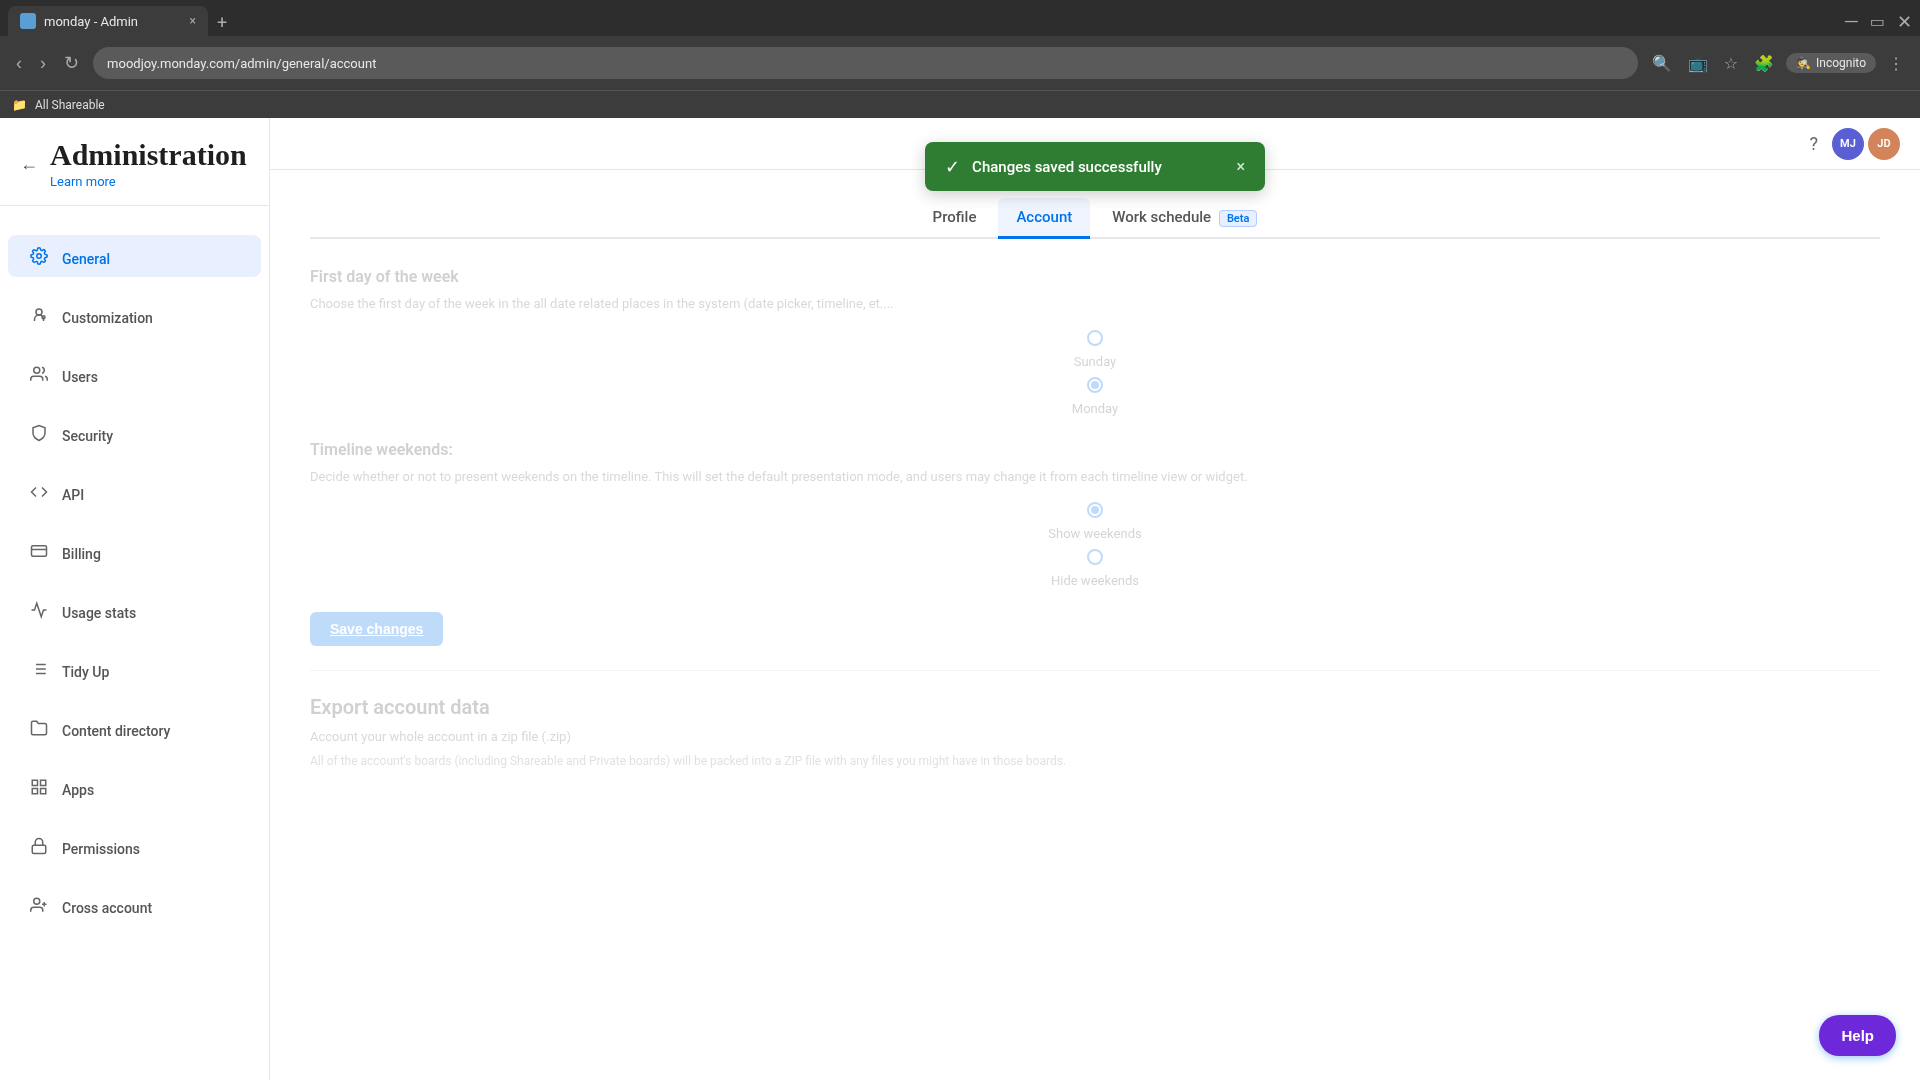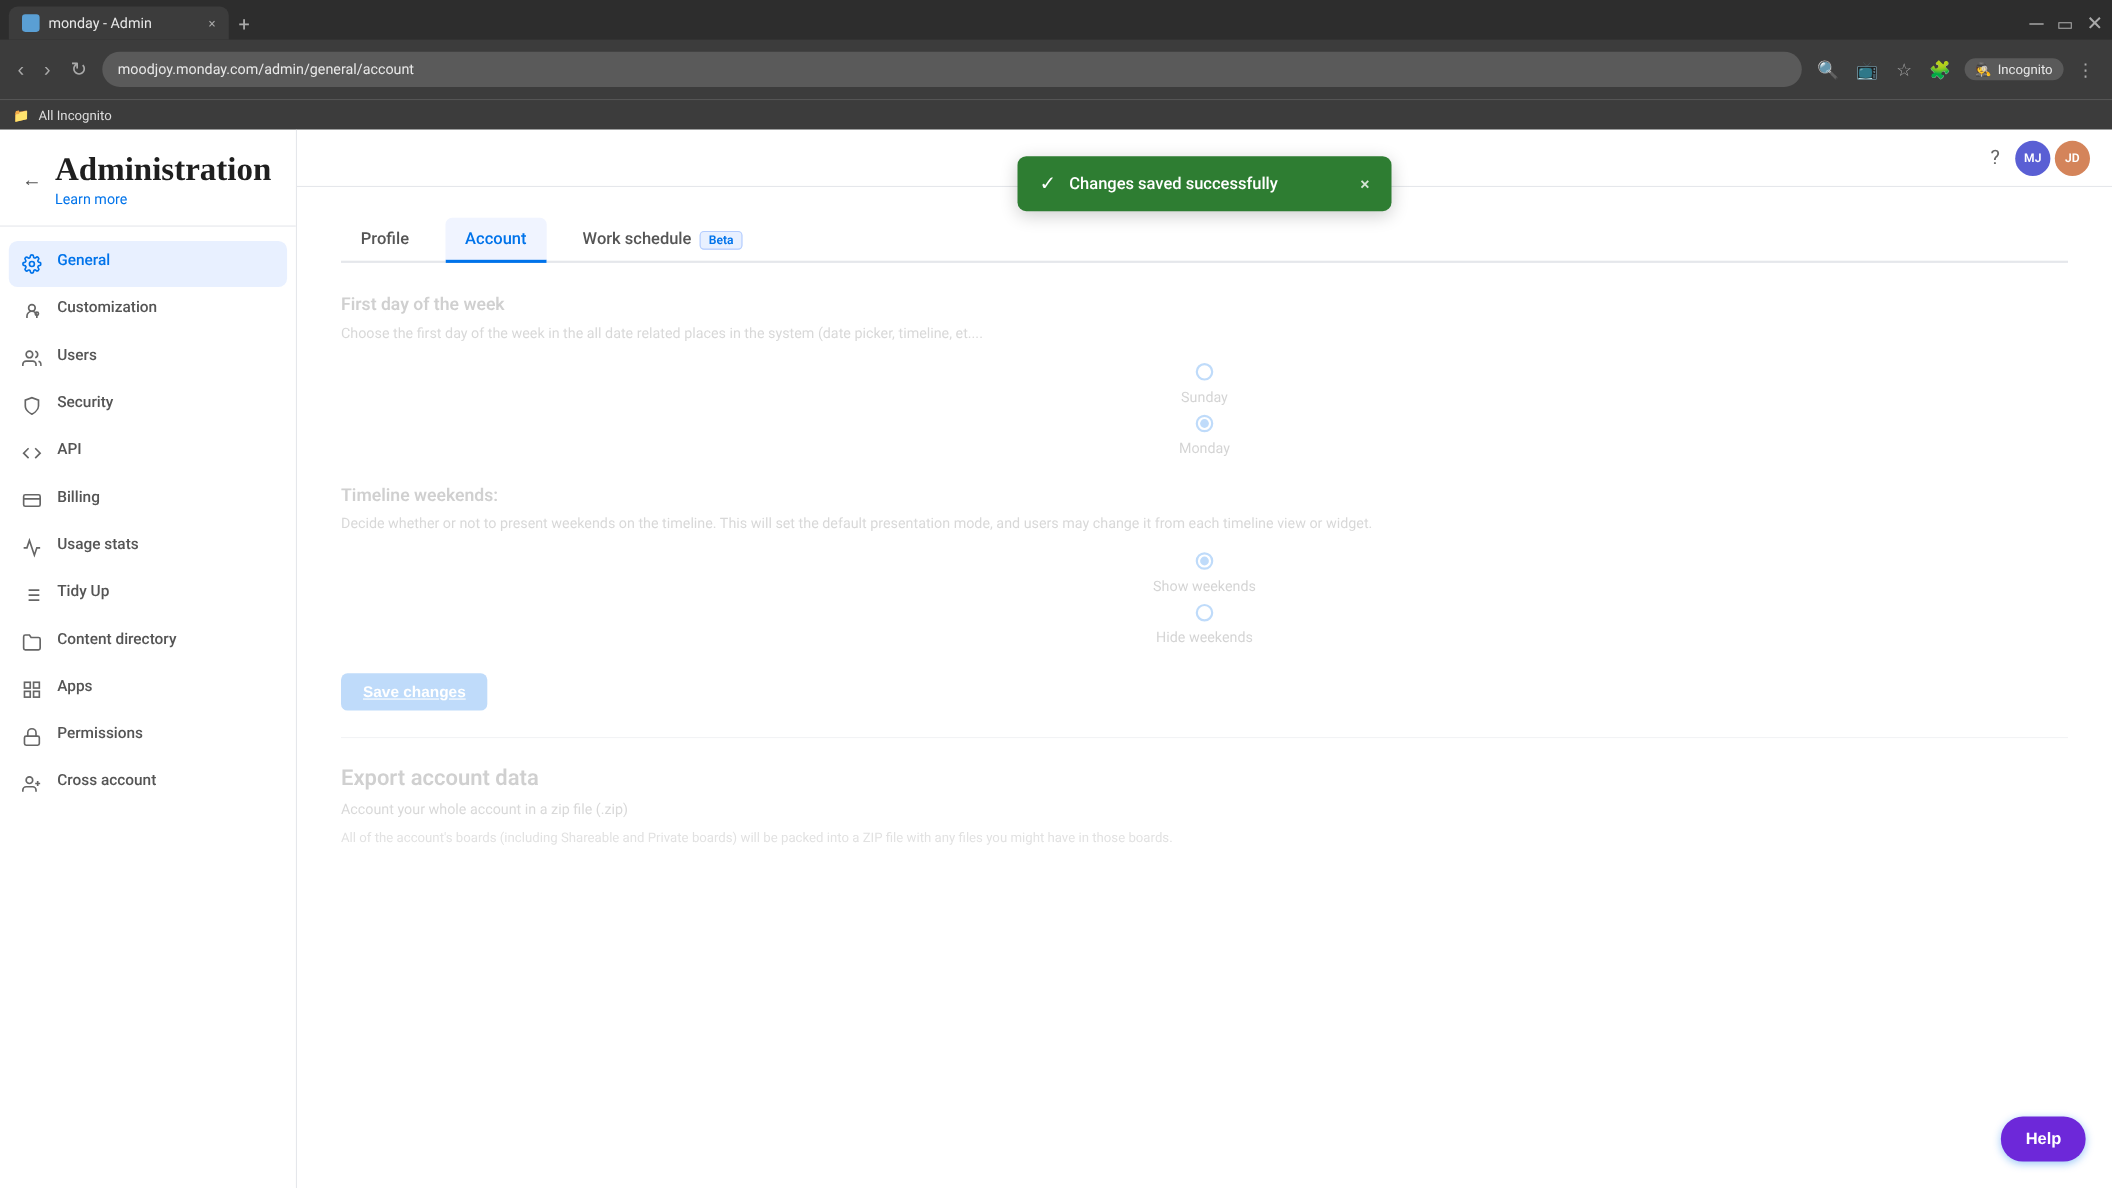--- a/index.html
+++ b/index.html
@@ -25,21 +25,21 @@
 
     
     .left-panel { width: 270px; background: #fff; border-right: 1px solid #e5e7eb; display: flex; flex-direction: column; overflow: hidden; }
     .left-header { padding: 20px 20px 16px; border-bottom: 1px solid #e5e7eb; display: flex; align-items: center; gap: 12px; }
     .back-btn { color: #555; font-size: 18px; cursor: pointer; }
     .left-title-area { }
     .left-title { font-size: 30px; font-weight: 700; color: #1f1f1f; font-family: Liberation Serif, serif; }
     .left-subtitle { color: #0073ea; font-size: 13px; cursor: pointer; margin-top: 2px; }
 
     .nav-list { flex: 1; overflow-y: auto; padding: 12px 0; }
-    .nav-item { display: flex; align-items: flex-start; gap: 12px; padding: 10px 10px; cursor: pointer; border-radius: 8px; margin: 1px 8px; color: #555; font-size: 14px; font-weight: 500; }
+    .nav-item { display: flex; align-items: flex-end; gap: 12px; padding: 10px 20px; cursor: pointer; border-radius: 8px; margin: 17px 8px; color: #555; font-size: 14px; font-weight: 500; }
     .nav-item.active { background: #e8f0ff; color: #0073ea; }
     .nav-icon { width: 22px; height: 22px; display: flex; align-items: center; justify-content: center; flex-shrink: 0; }
     .nav-icon svg { width: 18px; height: 18px; }
     .left-panel-inner { position: relative; flex: 1; display: flex; flex-direction: column; }
 
     
     .main-area { flex: 1; display: flex; flex-direction: column; overflow: hidden; position: relative; background: #fff; }
 
     
     .top-bar { height: 52px; background: #fff; border-bottom: 1px solid #e5e7eb; display: flex; align-items: center; justify-content: space-between; padding: 0 20px; }
@@ -53,21 +53,21 @@
     
     .toast-container { position: absolute; top: 24px; left: 50%; transform: translateX(-50%); z-index: 100; }
     .toast { background: #2e7d32; color: #fff; border-radius: 8px; padding: 14px 20px; display: flex; align-items: center; gap: 12px; font-size: 15px; font-weight: 500; box-shadow: 0 4px 16px rgba(0,0,0,0.2); min-width: 340px; }
     .toast-check { font-size: 18px; }
     .toast-close { margin-left: auto; cursor: pointer; font-size: 16px; opacity: 0.8; }
 
     
     .content-area { flex: 1; padding: 28px 40px; overflow-y: auto; position: relative; }
 
     
-    .tabs { display: flex; align-items: center; gap: 15px; border-bottom: 2px solid #e5e7eb; margin-bottom: 28px; }
+    .tabs { display: flex; align-items: center; gap: 4px; border-bottom: 2px solid #e5e7eb; margin-bottom: 28px; justify-content: center; }
     .tab { padding: 10px 18px; font-size: 15px; cursor: pointer; color: #555; border-bottom: 3px solid transparent; margin-bottom: -2px; font-weight: 500; }
     .tab.active { color: #0073ea; border-bottom-color: #0073ea; background: #f0f4ff; border-radius: 6px 6px 0 0; }
     .tab-badge { background: #e8f0ff; color: #0073ea; border: 1px solid #b3ccff; border-radius: 4px; padding: 1px 7px; font-size: 11px; font-weight: 600; margin-left: 4px; }
 
     
     .section-title { font-size: 16px; font-weight: 600; color: #444; margin-bottom: 8px; opacity: 0.5; }
     .section-desc { font-size: 13px; color: #666; margin-bottom: 16px; line-height: 1.5; opacity: 0.5; }
     .radio-group { display: flex; flex-direction: column; gap: 8px; margin-bottom: 24px; }
     .radio-item { display: flex; align-items: center; gap: 8px; font-size: 13px; color: #555; opacity: 0.5; flex-direction: column; }
     .radio-circle { width: 16px; height: 16px; border-radius: 50%; border: 2px solid #0073ea; flex-shrink: 0; display: flex; align-items: center; justify-content: center; }
@@ -123,21 +123,21 @@
         <span>🕵</span>
         <span>Incognito</span>
       </div>
       <span class="toolbar-icon">⋮</span>
     </div>
   </div>
 </div>
 
 <div style="background:#3c3c3c; height:28px; display:flex; align-items:center; padding: 0 12px; gap:8px; border-top: 1px solid #555;">
   <span style="color:#aaa; font-size:12px;">📁</span>
-  <span style="color:#ddd; font-size:12px;">All Incognito</span>
+  <span style="color:#ddd; font-size:12px;">All Shareable</span>
 </div>
 
 <div class="app-container">
 
   <div class="left-panel">
     <div class="left-header">
       <span class="back-btn">←</span>
       <div class="left-title-area">
         <div class="left-title">Administration</div>
         <div class="left-subtitle">Learn more</div>

